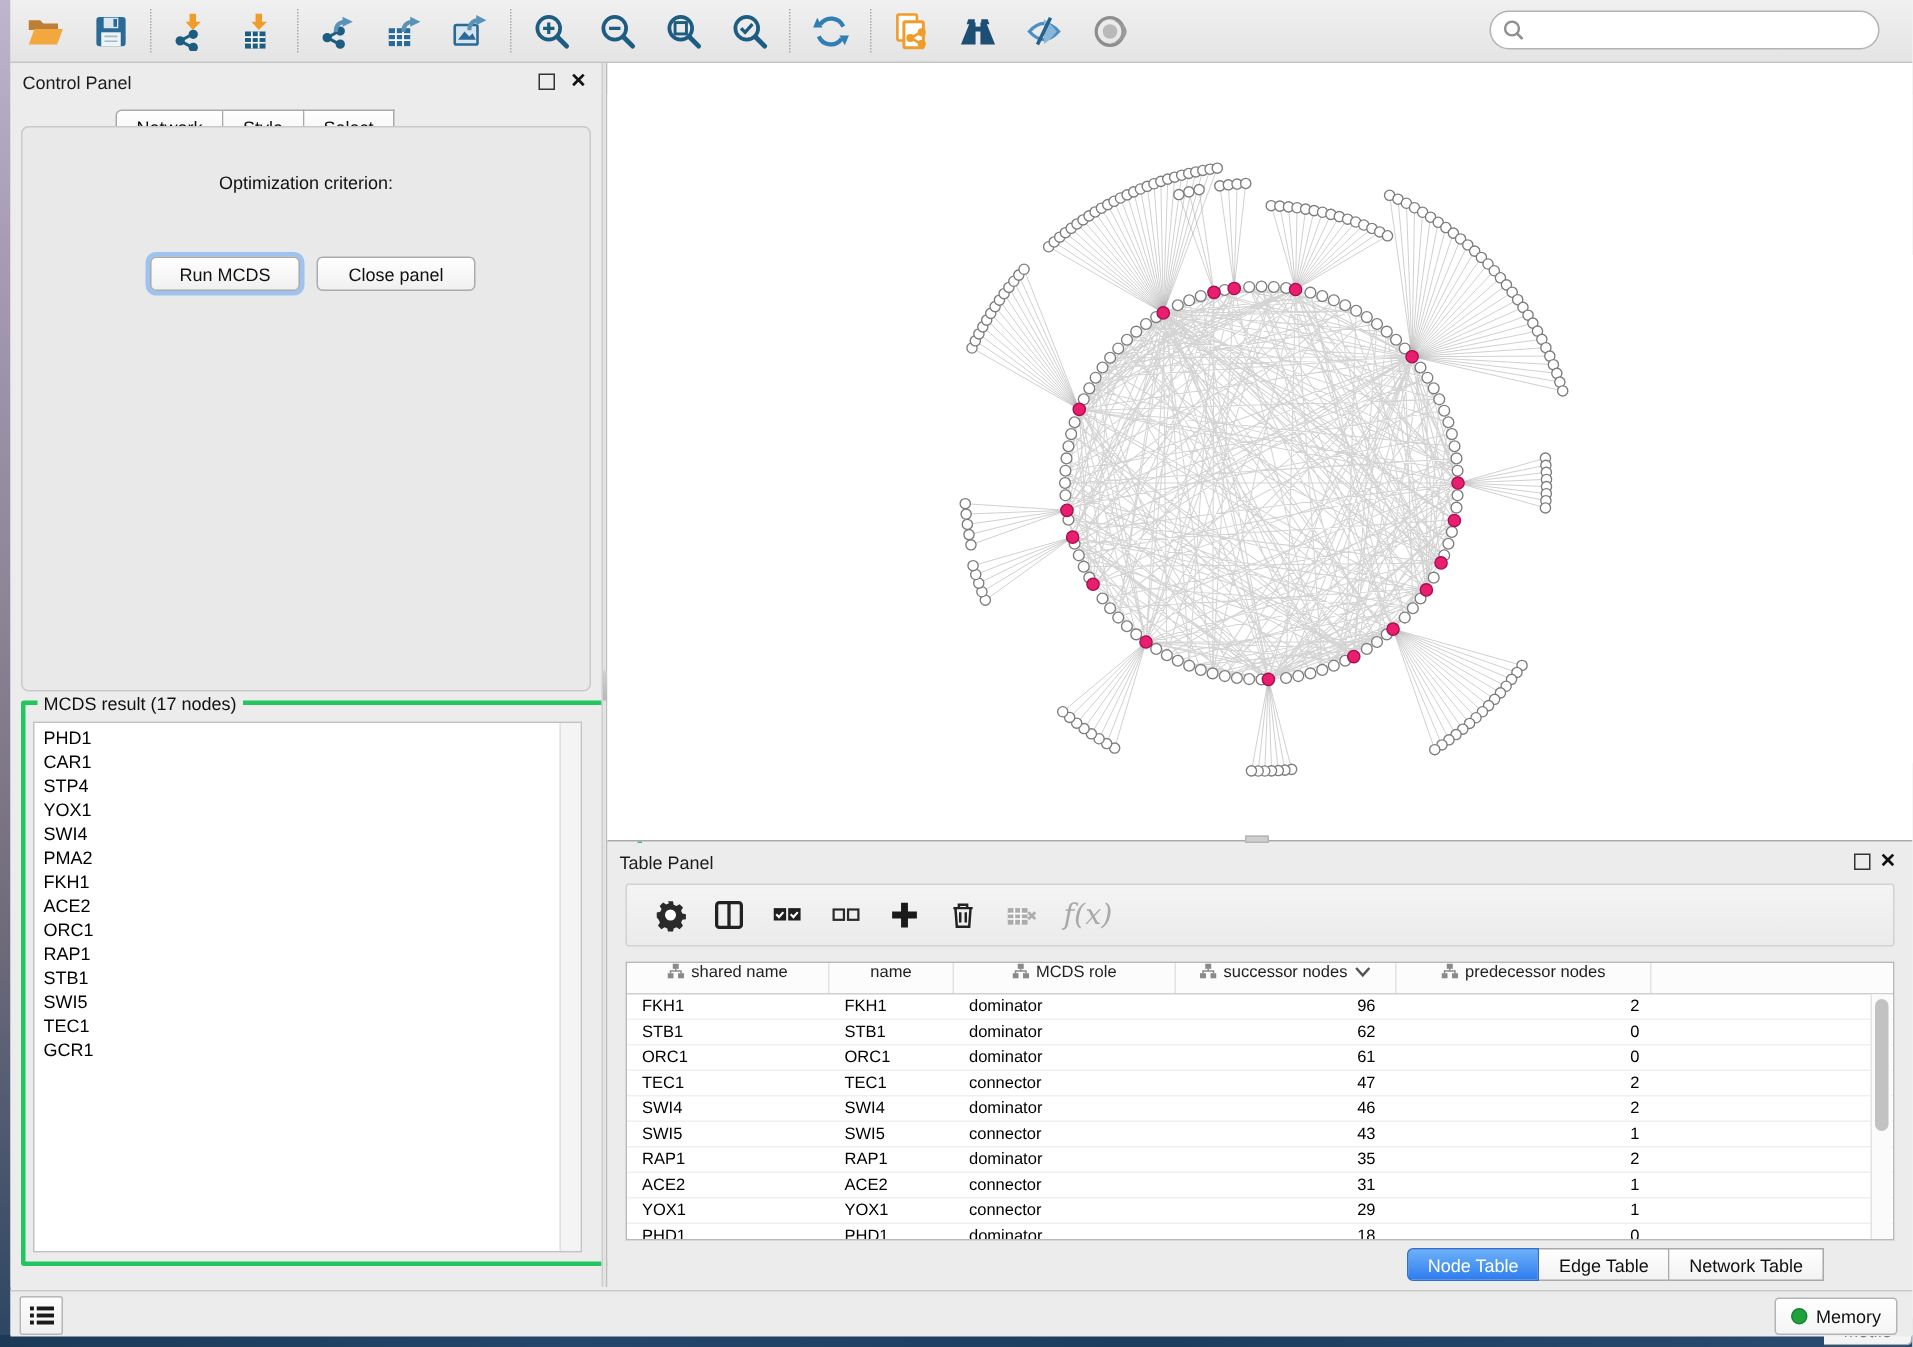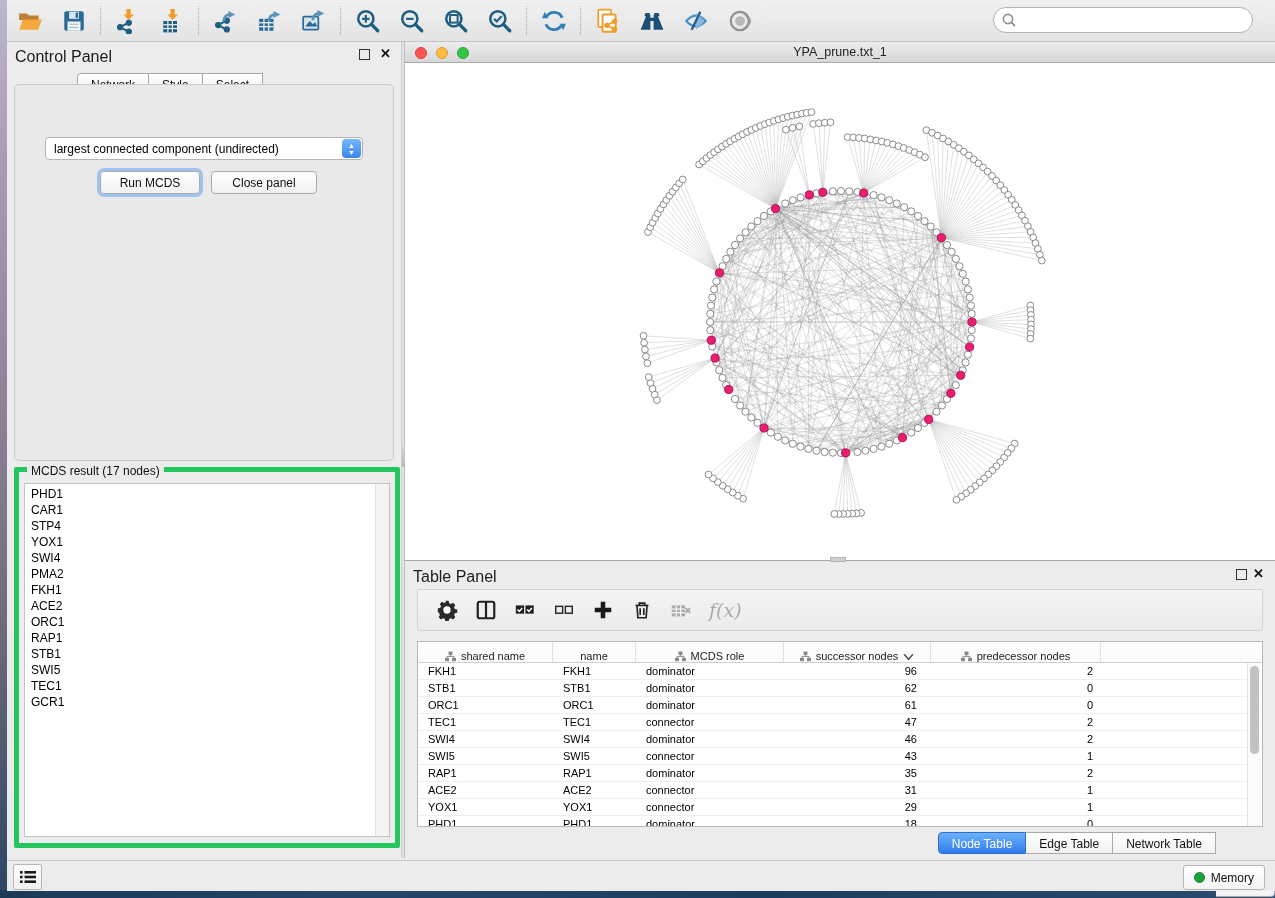--- a/index.html
+++ b/index.html
@@ -16,21 +16,21 @@
   .tb-sep{position:absolute;top:6px;width:0;height:29px;border-left:1px dotted #a8a8a8;}
   .icon-btn{position:absolute;top:7px;width:30px;height:28px;display:flex;align-items:center;justify-content:center;cursor:default;}
   .icon-btn svg{width:26px;height:26px;}
   #search-box{position:absolute;right:22px;top:7px;width:260px;height:26px;background:#fff;border:1px solid #b3b3b3;
     border-radius:14px;display:flex;align-items:center;padding:0 8px;box-sizing:border-box;}
   #search-box svg{width:14px;height:14px;flex:0 0 auto;}
   #search-box input{border:none;outline:none;flex:1;margin-left:5px;font-size:12px;background:transparent;}
   
   #control-panel{position:absolute;left:7px;top:42px;width:394px;height:816px;background:#ececec;}
   .panel-head{position:absolute;left:0;top:0;width:100%;height:26px;}
-  .panel-title{position:absolute;left:8px;top:6px;font-size:16px;color:#1c1c1c;}
+  .panel-title{position:absolute;left:8px;top:6px;font-size:12px;color:#1c1c1c;}
   .float-btn{position:absolute;top:7px;width:11px;height:11px;border:1px solid #333;box-sizing:border-box;}
   .close-btn{position:absolute;top:4px;font-size:13px;font-weight:bold;color:#111;line-height:15px;}
   #cp-float{right:31px;} #cp-close{right:10px;}
   #cp-tabs{position:absolute;left:70px;top:31px;height:22px;display:flex;}
   .seg-tab{height:22px;line-height:22px;padding:0 13px;font-size:12px;background:linear-gradient(#ffffff,#f2f2f2);
     border:1px solid #a9a9a9;border-left:none;color:#111;box-sizing:border-box;}
   .seg-tab:first-child{border-left:1px solid #a9a9a9;border-radius:4px 0 0 4px;}
   .seg-tab:last-child{border-radius:0 4px 4px 0;margin-top:43px;}
   .seg-tab.active{background:linear-gradient(#6cb1f8,#2e7df0);color:#fff;border-color:#2f6fd0;}
   #cp-pane{position:absolute;left:7px;top:42px;width:378px;height:375px;border:1px solid #c9c9c9;border-radius:5px;background:#e9e9e9;}
@@ -38,21 +38,21 @@
   #opt-select{position:absolute;left:30px;top:52px;width:318px;height:23px;background:#fff;border:1px solid #b5b5b5;
     border-radius:4px;font-size:12px;display:flex;align-items:center;box-sizing:border-box;}
   #opt-select .sel-text{flex:1;padding-left:8px;white-space:nowrap;overflow:hidden;}
   .stepper{width:19px;height:19px;margin-right:1px;border-radius:4px;background:linear-gradient(#79b7f9,#3a86f3);
     display:flex;flex-direction:column;align-items:center;justify-content:center;}
   .stepper span{color:#fff;font-size:7px;line-height:7px;}
   .cp-btn{position:absolute;top:86px;height:23px;background:linear-gradient(#ffffff,#f0f0f0);border:1px solid #ababab;
     border-radius:4px;font-size:12px;color:#111;display:flex;align-items:center;justify-content:center;box-sizing:border-box;}
   #run-btn{left:85px;width:100px;box-shadow:0 0 0 3px rgba(110,170,245,.6);}
   #close-panel-btn{left:196px;width:106px;}
-  #mcds-group{position:absolute;left:7px;top:425px;width:376px;height:371px;border:5px solid #22c55e;border-radius:2px;}
+  #mcds-group{position:absolute;left:7px;top:425px;width:376px;height:371px;border:3px solid #22c55e;border-radius:2px;padding-left:32px;}
   #mcds-legend{position:absolute;left:8px;top:-8px;background:#ececec;padding:0 4px;font-size:12px;color:#111;}
   #mcds-list{position:absolute;left:5px;top:11px;width:366px;height:354px;background:#fff;border:1px solid #c2c2c2;
     box-sizing:border-box;overflow:hidden;}
   #mcds-items{position:absolute;left:0;top:2px;width:100%;}
   .mcds-item{font-size:12px;line-height:16px;padding-left:6px;color:#000;}
   #mcds-scroll{position:absolute;right:0;top:0;width:13px;height:100%;background:#f4f4f4;border-left:1px solid #e0e0e0;}
   
   #v-split{position:absolute;left:401px;top:42px;width:4px;height:816px;background:#e2e2e2;border-left:1px solid #cfcfcf;border-right:1px solid #bfbfbf;box-sizing:border-box;}
   #v-split .grip{position:absolute;left:0px;top:405px;width:4px;height:20px;background:linear-gradient(#d0d0d0,#b9b9b9);}
   #h-split-grip{position:absolute;left:830px;top:557px;width:16px;height:5px;background:#cfcfcf;border:1px solid #b5b5b5;box-sizing:border-box;}
@@ -69,21 +69,21 @@
   
   #table-panel{position:absolute;left:405px;top:562px;width:870px;height:298px;background:#ececec;}
   #tp-float{right:28px;} #tp-close{right:11px;}
   #tp-toolbar{position:absolute;left:12px;top:27px;width:846px;height:42px;background:linear-gradient(#f4f4f4,#ebebeb);
     border:1px solid #d2d2d2;border-radius:2px;display:flex;align-items:center;box-sizing:border-box;padding-left:16px;}
   .tp-icon{width:26px;height:26px;margin-right:13px;display:flex;align-items:center;justify-content:center;}
   .tp-icon svg{width:22px;height:22px;}
   .tp-fx{font-family:"DejaVu Serif",serif;font-style:italic;font-size:19px;color:#a9a9a9;margin-left:2px;}
   #node-table{position:absolute;left:12px;top:79px;width:846px;height:186px;background:#fff;border:1px solid #b9b9b9;box-sizing:border-box;overflow:hidden;}
   #thead{display:flex;height:20px;background:#fcfcfc;border-bottom:1px solid #cfcfcf;}
-  .th{display:flex;align-items:flex-end;justify-content:center;font-size:11px;color:#222;border-right:1px solid #e2e2e2;box-sizing:border-box;gap:5px;}
+  .th{display:flex;align-items:flex-start;justify-content:center;font-size:11px;color:#222;border-right:1px solid #e2e2e2;box-sizing:border-box;gap:5px;}
   .th svg{width:11px;height:11px;}
   .tbody-row{display:flex;height:16px;border-bottom:1px solid #efefef;}
   .td{font-size:11px;color:#000;line-height:16px;box-sizing:border-box;white-space:nowrap;overflow:hidden;}
   .td.l{padding-left:10px;text-align:left;}
   .td.r{text-align:right;}
   #tbl-scroll{position:absolute;right:1px;top:21px;width:13px;height:163px;background:#fbfbfb;border-left:1px solid #e3e3e3;}
   #tbl-thumb{position:absolute;left:2px;top:3px;width:9px;height:88px;background:#c2c2c2;border-radius:5px;}
   #tp-tabs{position:absolute;left:0;top:270px;width:100%;display:flex;justify-content:flex-end;}
   
   #status-bar{position:absolute;left:7px;top:860px;width:1268px;height:30px;background:#ececec;border-top:1px solid #c9c9c9;}
@@ -284,27 +284,21 @@
       <span class="float-btn" id="cp-float"></span>
       <span class="close-btn" id="cp-close">✕</span>
     </div>
     <div id="cp-tabs">
         <div class="seg-tab">Network</div>
         <div class="seg-tab">Style</div>
         <div class="seg-tab">Select</div>
         <div class="seg-tab active">MCDS</div>
       </div>
     <div id="cp-pane">
-      <div id="opt-select">
-        <span class="sel-text">largest connected component (undirected)</span>
-        <span class="stepper">
-            <span>▲</span>
-            <span>▼</span>
-          </span>
-      </div>
+      <div id="opt-label">Optimization criterion:</div>
       <div class="cp-btn" id="run-btn">Run MCDS</div>
       <div class="cp-btn" id="close-panel-btn">Close panel</div>
     </div>
     <div id="mcds-group">
       <span id="mcds-legend">MCDS result (17 nodes)</span>
       <div id="mcds-list">
         <div id="mcds-items">
             <div class="mcds-item">PHD1</div>
             <div class="mcds-item">CAR1</div>
             <div class="mcds-item">STP4</div>
@@ -323,26 +317,20 @@
         <div id="mcds-scroll"></div>
       </div>
     </div>
   </div>
 
   <div id="v-split">
       <div class="grip"></div>
     </div>
 
   <div id="net-window">
-    <div id="net-titlebar">
-      <span class="tl" id="tl-red"></span>
-      <span class="tl" id="tl-yellow"></span>
-      <span class="tl" id="tl-green"></span>
-      <span id="net-title">YPA_prune.txt_1</span>
-    </div>
     <div id="net-canvas">
       <svg id="net-svg" width="870" height="497" viewBox="0 0 870 497">
           <g>
             <path d="M370.5 145.6L325.4 188.8M370.5 145.6L403.4 385.9M370.5 145.6L309.1 226.4M370.5 145.6L566.0 242.6M370.5 145.6L372.9 144.2M370.5 145.6L306.0 242.6M370.5 145.6L519.5 158.1M370.5 145.6L546.6 188.8M370.5 145.6L554.5 314.8M370.5 145.6L566.7 250.8M370.5 145.6L476.5 383.6M370.5 145.6L484.2 380.8M370.5 145.6L566.7 250.8M370.5 145.6L560.6 299.5M370.5 145.6L340.5 348.7M370.5 145.6L564.7 283.5M370.5 145.6L554.5 314.8M370.5 145.6L372.9 144.2M370.5 145.6L550.8 195.9M370.5 145.6L476.5 134.4M370.5 145.6L427.8 128.3M370.5 145.6L557.8 307.2M370.5 145.6L335.1 175.5M370.5 145.6L305.3 267.2M370.5 145.6L476.5 383.6M370.5 145.6L536.9 175.5M370.5 145.6L557.8 307.2M370.5 145.6L476.5 134.4M370.5 145.6L519.5 359.9M370.5 145.6L566.0 275.4M370.5 145.6L403.4 132.1M370.5 145.6L419.6 129.0M370.5 145.6L519.5 158.1M370.5 145.6L484.2 137.2M370.5 145.6L499.1 144.2M370.5 145.6L427.8 128.3M370.5 145.6L564.7 283.5M370.5 145.6L372.9 373.8M404.3 131.9L513.0 365.0M404.3 131.9L359.0 153.0M404.3 131.9L340.5 348.7M404.3 131.9L403.4 385.9M404.3 131.9L468.6 132.1M404.3 131.9L387.8 380.8M404.3 131.9L525.7 163.5M404.3 131.9L311.4 218.5M417.8 129.3L476.5 383.6M417.8 129.3L309.1 291.6M417.8 129.3L317.5 203.2M417.8 129.3L325.4 329.2M417.8 129.3L403.4 385.9M417.8 129.3L506.2 148.4M417.8 129.3L330.0 182.0M417.8 129.3L359.0 365.0M458.7 130.0L403.4 132.1M458.7 130.0L321.2 195.9M458.7 130.0L335.1 342.5M458.7 130.0L317.5 203.2M458.7 130.0L452.4 389.0M458.7 130.0L550.8 322.1M458.7 130.0L325.4 188.8M458.7 130.0L306.0 242.6M458.7 130.0L311.4 299.5M458.7 130.0L403.4 385.9M458.7 130.0L311.4 299.5M458.7 130.0L554.5 314.8M458.7 130.0L452.4 129.0M458.7 130.0L476.5 383.6M458.7 130.0L531.5 348.7M458.7 130.0L513.0 153.0M458.7 130.0L330.0 182.0M458.7 130.0L335.1 175.5M536.4 174.8L554.5 203.2M536.4 174.8L444.2 389.7M536.4 174.8L306.0 275.4M536.4 174.8L335.1 342.5M536.4 174.8L346.3 163.5M536.4 174.8L380.2 140.5M536.4 174.8L452.4 389.0M536.4 174.8L484.2 380.8M536.4 174.8L335.1 175.5M536.4 174.8L567.0 259.0M536.4 174.8L411.5 387.7M536.4 174.8L452.4 129.0M536.4 174.8L444.2 128.3M536.4 174.8L317.5 314.8M536.4 174.8L352.5 359.9M536.4 174.8L305.0 259.0M536.4 174.8L436.0 390.0M536.4 174.8L403.4 385.9M536.4 174.8L506.2 148.4M536.4 174.8L411.5 387.7M536.4 174.8L325.4 188.8M536.4 174.8L560.6 299.5M536.4 174.8L525.7 163.5M536.4 174.8L380.2 140.5M536.4 174.8L314.2 307.2M536.4 174.8L499.1 373.8M536.4 174.8L491.8 140.5M536.4 174.8L411.5 387.7M536.4 174.8L460.5 387.7M536.4 174.8L311.4 299.5M314.5 209.9L452.4 129.0M314.5 209.9L352.5 359.9M314.5 209.9L567.0 259.0M314.5 209.9L321.2 322.1M314.5 209.9L542.0 336.0M314.5 209.9L566.7 250.8M314.5 209.9L419.6 389.0M314.5 209.9L317.5 203.2M314.5 209.9L325.4 188.8M314.5 209.9L536.9 175.5M314.5 209.9L411.5 130.3M314.5 209.9L564.7 234.5M314.5 209.9L436.0 390.0M314.5 209.9L460.5 387.7M314.5 209.9L305.3 267.2M314.5 209.9L335.1 342.5M567.0 259.0L460.5 130.3M567.0 259.0L305.0 259.0M567.0 259.0L557.8 210.8M567.0 259.0L452.4 129.0M567.0 259.0L305.0 259.0M567.0 259.0L546.6 188.8M567.0 259.0L340.5 348.7M567.0 259.0L321.2 195.9M567.0 259.0L531.5 169.3M567.0 259.0L309.1 291.6M567.0 259.0L372.9 373.8M567.0 259.0L427.8 128.3M564.6 284.0L536.9 175.5M564.6 284.0L525.7 163.5M564.6 284.0L491.8 377.5M564.6 284.0L444.2 389.7M564.6 284.0L365.8 369.6M564.6 284.0L562.9 291.6M564.6 284.0L525.7 354.5M564.6 284.0L365.8 148.4M306.3 277.2L484.2 137.2M306.3 277.2L452.4 389.0M306.3 277.2L311.4 218.5M306.3 277.2L411.5 387.7M306.3 277.2L491.8 377.5M306.3 277.2L330.0 182.0M306.3 277.2L352.5 158.1M306.3 277.2L546.6 188.8M310.1 295.1L546.6 188.8M310.1 295.1L444.2 389.7M310.1 295.1L380.2 140.5M310.1 295.1L536.9 342.5M310.1 295.1L491.8 140.5M310.1 295.1L372.9 373.8M310.1 295.1L387.8 380.8M310.1 295.1L387.8 137.2M323.7 326.5L536.9 342.5M323.7 326.5L506.2 148.4M323.7 326.5L359.0 365.0M323.7 326.5L419.6 389.0M323.7 326.5L335.1 175.5M323.7 326.5L307.3 283.5M323.7 326.5L311.4 218.5M323.7 326.5L554.5 203.2M323.7 326.5L314.2 307.2M323.7 326.5L566.0 242.6M555.7 312.3L554.5 314.8M555.7 312.3L321.2 195.9M555.7 312.3L359.0 153.0M555.7 312.3L506.2 369.6M555.7 312.3L330.0 182.0M555.7 312.3L444.2 128.3M555.7 312.3L321.2 195.9M555.7 312.3L560.6 299.5M555.7 312.3L536.9 175.5M555.7 312.3L307.3 283.5M555.7 312.3L317.5 314.8M555.7 312.3L491.8 140.5M359.0 365.0L436.0 128.0M359.0 365.0L513.0 365.0M359.0 365.0L536.9 175.5M359.0 365.0L380.2 377.5M359.0 365.0L546.6 329.2M359.0 365.0L468.6 385.9M359.0 365.0L557.8 307.2M359.0 365.0L444.2 128.3M359.0 365.0L444.2 128.3M359.0 365.0L317.5 203.2M359.0 365.0L566.7 267.2M359.0 365.0L330.0 336.0M359.0 365.0L484.2 137.2M359.0 365.0L314.2 307.2M359.0 365.0L491.8 377.5M359.0 365.0L460.5 387.7M359.0 365.0L506.2 369.6M359.0 365.0L325.4 188.8M359.0 365.0L321.2 195.9M359.0 365.0L387.8 380.8M440.6 389.9L359.0 153.0M440.6 389.9L531.5 348.7M440.6 389.9L513.0 153.0M440.6 389.9L542.0 336.0M440.6 389.9L566.7 250.8M440.6 389.9L525.7 354.5M440.6 389.9L436.0 390.0M440.6 389.9L550.8 322.1M440.6 389.9L387.8 137.2M440.6 389.9L317.5 314.8M440.6 389.9L372.9 144.2M440.6 389.9L564.7 283.5M440.6 389.9L557.8 307.2M440.6 389.9L567.0 259.0M440.6 389.9L531.5 348.7M440.6 389.9L305.3 267.2M440.6 389.9L557.8 307.2M440.6 389.9L566.0 242.6M440.6 389.9L387.8 380.8M440.6 389.9L513.0 365.0M440.6 389.9L468.6 385.9M440.6 389.9L380.2 377.5M440.6 389.9L309.1 291.6M440.6 389.9L305.3 250.8M440.6 389.9L566.0 242.6M440.6 389.9L395.5 134.4M523.7 356.4L325.4 188.8M523.7 356.4L513.0 365.0M523.7 356.4L411.5 387.7M523.7 356.4L468.6 132.1M523.7 356.4L436.0 128.0M523.7 356.4L305.3 267.2M523.7 356.4L550.8 322.1M523.7 356.4L411.5 130.3M523.7 356.4L427.8 128.3M523.7 356.4L560.6 299.5M523.7 356.4L536.9 342.5M523.7 356.4L387.8 380.8M523.7 356.4L460.5 387.7M523.7 356.4L427.8 389.7M497.5 374.7L346.3 163.5M497.5 374.7L311.4 218.5M497.5 374.7L513.0 153.0M497.5 374.7L309.1 226.4M497.5 374.7L519.5 158.1M497.5 374.7L305.0 259.0M497.5 374.7L525.7 354.5M497.5 374.7L352.5 158.1M497.5 374.7L305.3 250.8M497.5 374.7L306.0 242.6M545.9 330.3L452.4 129.0M545.9 330.3L566.0 242.6M545.9 330.3L340.5 169.3M545.9 330.3L380.2 140.5M545.9 330.3L525.7 163.5M545.9 330.3L380.2 377.5M545.9 330.3L546.6 188.8M545.9 330.3L305.3 267.2M545.9 330.3L525.7 163.5M545.9 330.3L560.6 218.5M545.9 330.3L554.5 203.2M545.9 330.3L519.5 158.1M310.1 295.1L370.5 145.6M555.7 312.3L404.3 131.9M323.7 326.5L370.5 145.6M545.9 330.3L370.5 145.6M370.5 145.6L564.6 284.0M404.3 131.9L306.3 277.2M370.5 145.6L314.5 209.9M458.7 130.0L564.6 284.0M497.5 374.7L567.0 259.0M440.6 389.9L310.1 295.1M306.3 277.2L417.8 129.3M310.1 295.1L306.3 277.2M404.3 131.9L536.4 174.8M370.5 145.6L417.8 129.3M310.1 295.1L545.9 330.3M554.5 203.2L314.2 210.8M427.8 128.3L550.8 322.1M513.0 365.0L307.3 283.5M554.5 203.2L359.0 153.0M566.0 275.4L484.2 380.8M411.5 130.3L468.6 132.1M330.0 336.0L562.9 291.6M468.6 385.9L372.9 144.2M380.2 140.5L314.2 307.2M335.1 175.5L452.4 389.0M403.4 385.9L566.7 267.2M546.6 329.2L335.1 342.5M372.9 373.8L444.2 128.3M531.5 169.3L536.9 342.5M476.5 383.6L536.9 342.5M372.9 144.2L387.8 380.8M305.0 259.0L566.0 242.6M444.2 389.7L380.2 140.5M321.2 195.9L499.1 144.2M352.5 158.1L309.1 226.4M468.6 132.1L305.3 250.8M542.0 336.0L411.5 387.7M566.7 250.8L519.5 158.1M566.7 250.8L359.0 153.0M519.5 359.9L365.8 148.4M419.6 389.0L566.7 250.8M346.3 163.5L484.2 380.8M557.8 210.8L305.3 250.8M499.1 373.8L436.0 128.0M359.0 365.0L380.2 140.5M484.2 137.2L531.5 348.7M309.1 226.4L513.0 365.0M305.3 267.2L346.3 354.5M513.0 365.0L365.8 148.4M403.4 385.9L519.5 359.9M542.0 336.0L506.2 148.4M305.3 250.8L506.2 148.4M525.7 163.5L557.8 210.8M484.2 380.8L560.6 218.5M484.2 380.8L311.4 299.5M395.5 383.6L325.4 188.8M314.2 307.2L506.2 369.6M560.6 218.5L359.0 153.0M380.2 140.5L560.6 299.5M330.0 182.0L311.4 299.5M352.5 158.1L557.8 307.2M330.0 182.0L513.0 153.0M359.0 153.0L314.2 210.8M525.7 354.5L460.5 387.7M314.2 210.8L536.9 342.5M311.4 299.5L564.7 283.5M542.0 182.0L513.0 365.0M372.9 373.8L536.9 342.5M566.7 250.8L436.0 128.0M567.0 259.0L314.2 307.2M499.1 144.2L491.8 377.5M484.2 380.8L550.8 195.9M562.9 226.4L306.0 275.4M436.0 128.0L330.0 182.0M499.1 144.2L365.8 148.4M372.9 144.2L359.0 365.0M468.6 132.1L519.5 359.9M352.5 359.9L566.0 242.6M554.5 203.2L411.5 387.7M506.2 369.6L387.8 380.8M314.2 210.8L387.8 137.2M340.5 348.7L372.9 144.2M536.9 175.5L330.0 182.0" stroke="#8f8f8f" stroke-opacity="0.38" stroke-width="0.7" fill="none"></path>
             <path d="M370.5 145.6L294.1 101.5M370.5 145.6L297.8 98.3M370.5 145.6L301.5 95.1M370.5 145.6L305.3 92.1M370.5 145.6L309.1 89.2M370.5 145.6L313.0 86.3M370.5 145.6L317.0 83.6M370.5 145.6L321.0 80.9M370.5 145.6L325.1 78.3M370.5 145.6L329.3 75.8M370.5 145.6L333.5 73.4M370.5 145.6L337.7 71.2M370.5 145.6L342.0 69.0M370.5 145.6L346.4 66.9M370.5 145.6L350.8 64.9M370.5 145.6L355.3 63.0M370.5 145.6L359.8 61.2M370.5 145.6L364.3 59.5M370.5 145.6L368.9 57.9M370.5 145.6L373.5 56.4M370.5 145.6L378.1 55.1M370.5 145.6L382.8 53.8M370.5 145.6L387.5 52.6M370.5 145.6L392.2 51.6M370.5 145.6L396.9 50.6M370.5 145.6L401.7 49.8M370.5 145.6L406.5 49.1M404.3 131.9L380.9 66.7M404.3 131.9L387.6 64.9M404.3 131.9L394.4 63.4M417.8 129.3L408.2 60.9M417.8 129.3L413.9 60.2M417.8 129.3L419.7 59.7M417.8 129.3L425.5 59.3M458.7 130.0L442.5 74.1M458.7 130.0L448.2 74.4M458.7 130.0L454.0 74.9M458.7 130.0L459.7 75.5M458.7 130.0L465.4 76.4M458.7 130.0L471.1 77.4M458.7 130.0L476.7 78.5M458.7 130.0L482.3 79.9M458.7 130.0L487.9 81.4M458.7 130.0L493.4 83.1M458.7 130.0L498.8 85.0M458.7 130.0L504.2 87.0M458.7 130.0L509.6 89.3M458.7 130.0L514.8 91.6M458.7 130.0L520.0 94.2M536.4 174.8L521.4 67.2M536.4 174.8L527.0 69.8M536.4 174.8L532.6 72.5M536.4 174.8L538.0 75.5M536.4 174.8L543.4 78.5M536.4 174.8L548.7 81.8M536.4 174.8L553.8 85.2M536.4 174.8L558.9 88.7M536.4 174.8L563.9 92.4M536.4 174.8L568.7 96.3M536.4 174.8L573.5 100.3M536.4 174.8L578.1 104.4M536.4 174.8L582.6 108.6M536.4 174.8L587.0 113.0M536.4 174.8L591.2 117.5M536.4 174.8L595.3 122.2M536.4 174.8L599.3 126.9M536.4 174.8L603.1 131.8M536.4 174.8L606.8 136.8M536.4 174.8L610.3 141.9M536.4 174.8L613.7 147.1M536.4 174.8L616.9 152.4M536.4 174.8L620.0 157.7M536.4 174.8L622.9 163.2M536.4 174.8L625.6 168.8M536.4 174.8L628.2 174.4M536.4 174.8L630.6 180.1M536.4 174.8L632.9 185.9M536.4 174.8L634.9 191.7M536.4 174.8L636.8 197.6M314.5 209.9L243.0 169.0M314.5 209.9L245.2 164.2M314.5 209.9L247.6 159.6M314.5 209.9L250.2 154.9M314.5 209.9L252.8 150.4M314.5 209.9L255.5 145.9M314.5 209.9L258.4 141.4M314.5 209.9L261.3 137.1M314.5 209.9L264.4 132.8M314.5 209.9L267.6 128.6M314.5 209.9L270.9 124.5M314.5 209.9L274.2 120.4M314.5 209.9L277.7 116.5M567.0 259.0L625.3 242.4M567.0 259.0L625.6 247.2M567.0 259.0L625.9 251.9M567.0 259.0L626.0 256.6M567.0 259.0L626.0 261.4M567.0 259.0L625.9 266.1M567.0 259.0L625.6 270.8M567.0 259.0L625.3 275.6M306.3 277.2L242.3 300.2M306.3 277.2L241.0 293.4M306.3 277.2L239.9 286.6M306.3 277.2L239.1 279.7M306.3 277.2L238.5 272.8M310.1 295.1L251.9 337.1M310.1 295.1L249.6 331.5M310.1 295.1L247.5 325.8M310.1 295.1L245.5 320.0M310.1 295.1L243.7 314.1M359.0 365.0L338.1 435.7M359.0 365.0L332.8 432.7M359.0 365.0L327.7 429.5M359.0 365.0L322.6 426.2M359.0 365.0L317.7 422.7M359.0 365.0L312.8 419.1M359.0 365.0L308.1 415.3M359.0 365.0L303.5 411.5M440.6 389.9L456.1 449.9M440.6 389.9L451.6 450.4M440.6 389.9L447.2 450.7M440.6 389.9L442.7 450.9M440.6 389.9L438.2 451.0M440.6 389.9L433.8 451.0M440.6 389.9L429.3 450.9M523.7 356.4L609.7 380.6M523.7 356.4L606.3 385.3M523.7 356.4L602.7 389.9M523.7 356.4L599.1 394.5M523.7 356.4L595.3 398.9M523.7 356.4L591.4 403.2M523.7 356.4L587.4 407.4M523.7 356.4L583.3 411.5M523.7 356.4L579.0 415.5M523.7 356.4L574.7 419.3M523.7 356.4L570.2 423.1M523.7 356.4L565.7 426.7M523.7 356.4L561.0 430.2M523.7 356.4L556.3 433.6M523.7 356.4L551.5 436.8" stroke="#a6a6a6" stroke-opacity="0.55" stroke-width="0.65" fill="none"></path>
           </g>
           <g fill="#ffffff" stroke="#7d7d7d" stroke-width="0.9">
             <circle cx="294.1" cy="101.5" r="3.4"></circle>
             <circle cx="297.8" cy="98.3" r="3.4"></circle>
             <circle cx="301.5" cy="95.1" r="3.4"></circle>

